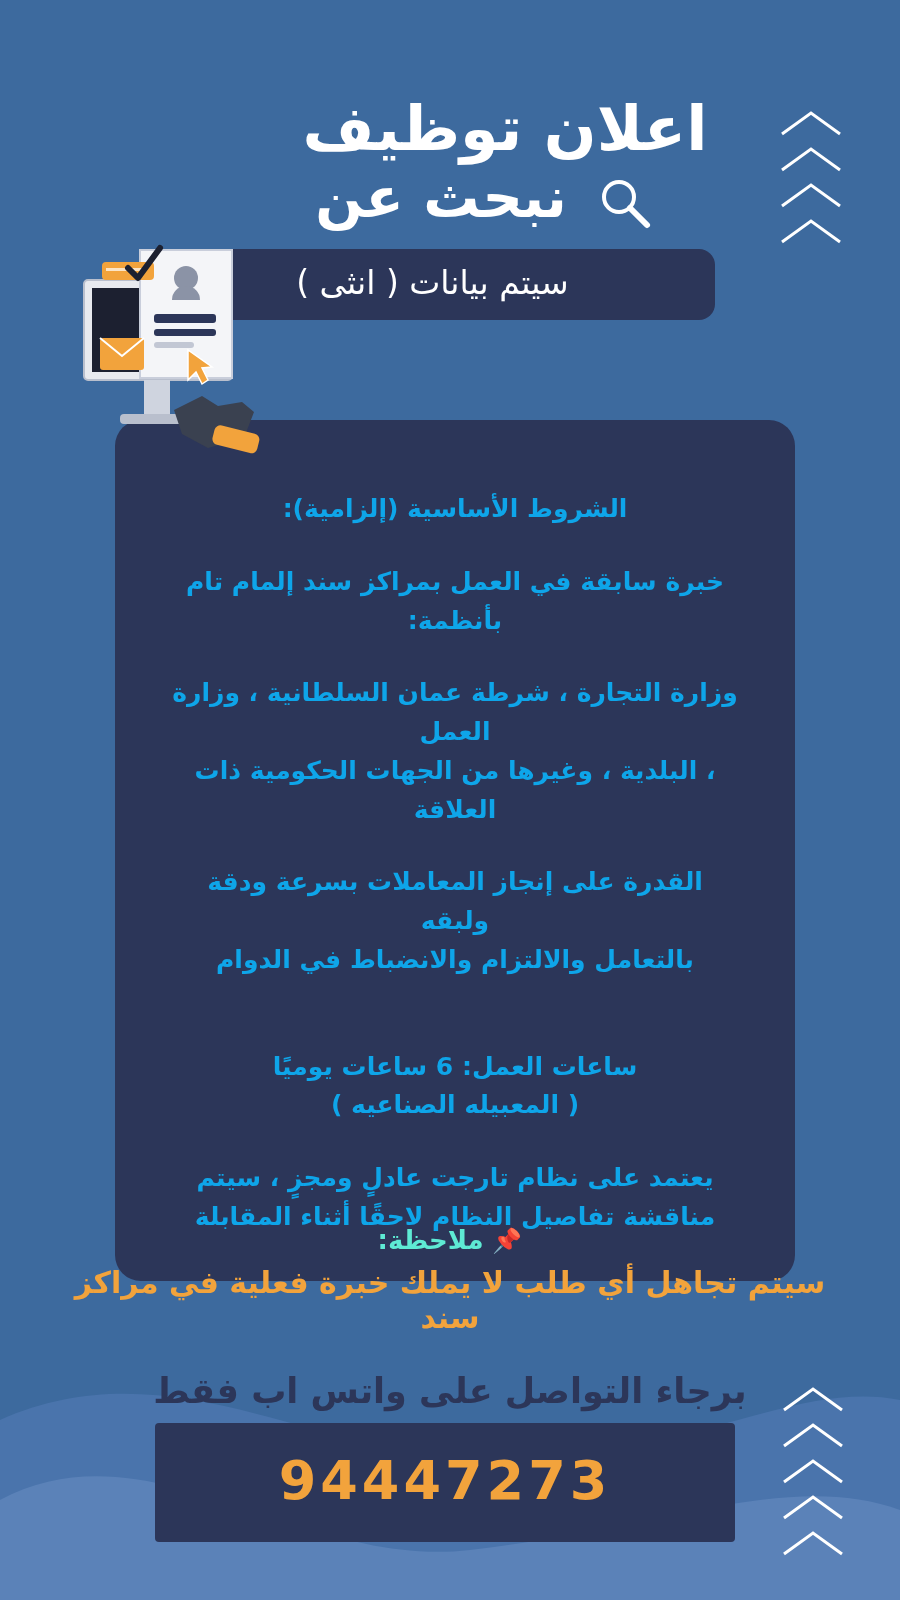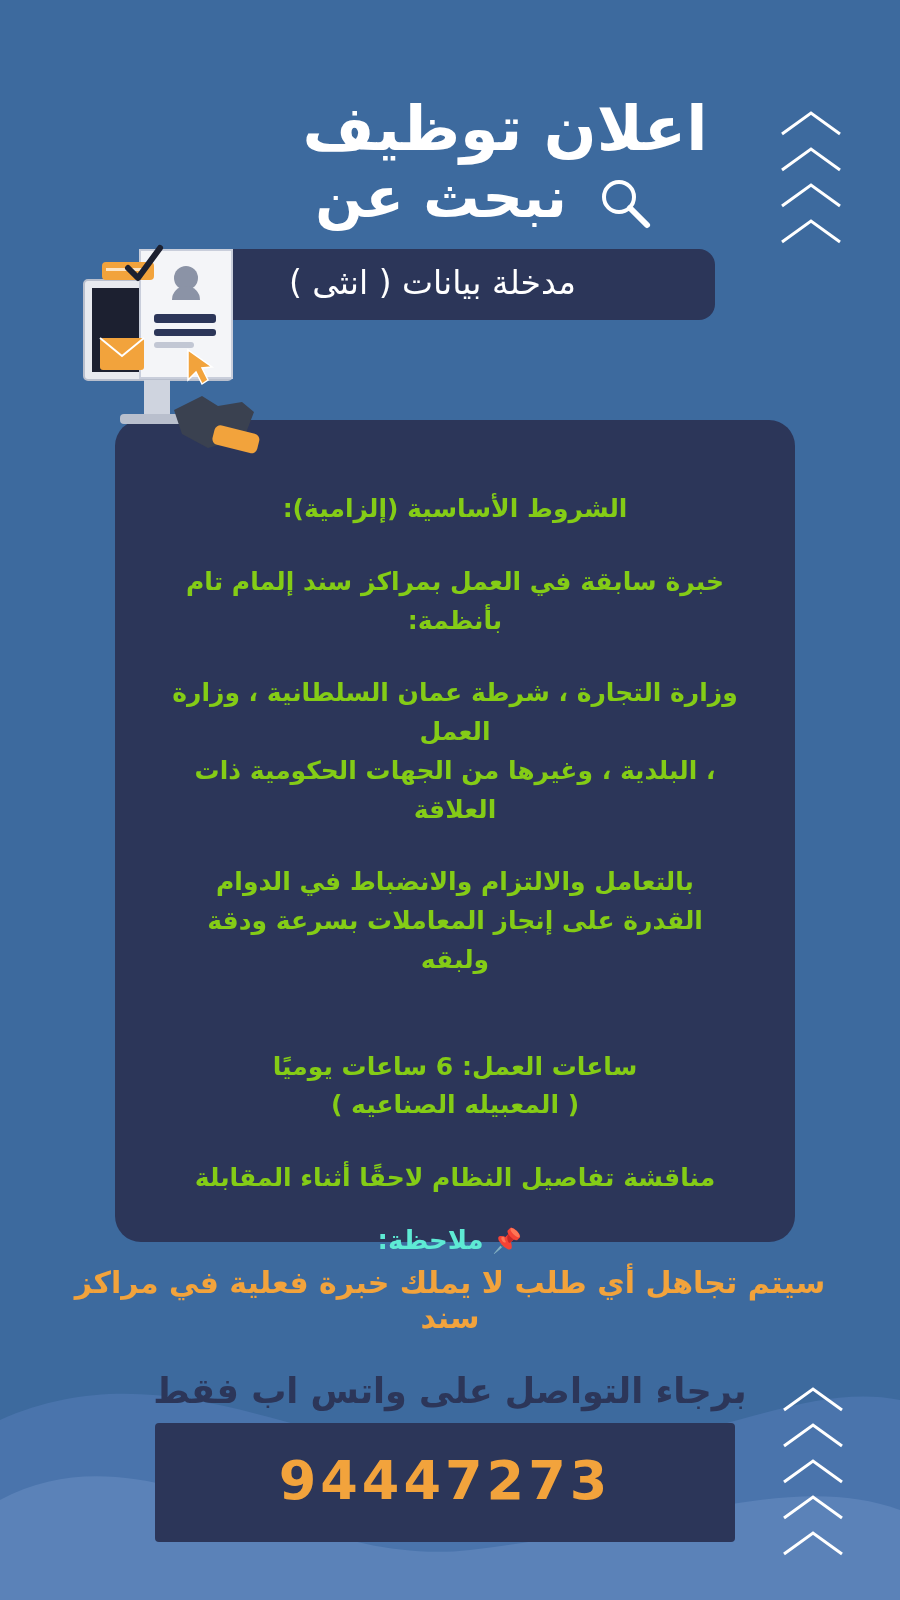--- a/index.html
+++ b/index.html
@@ -124,21 +124,21 @@
     background: #2c3659;
     border-radius: 26px;
     padding: 70px 56px 44px 56px;
     box-sizing: border-box;
     z-index: 4;
     color: #ffffff;
   }
   .card p {
     margin: 0;
     text-align: center;
-    color: #84cc16;
+    color: #0ea5e9;
     font-size: 25px;
     font-weight: bold;
     line-height: 1.55;
   }
   .blockgap { height: 34px; }
 
   
   .note-wrap {
     position: absolute;
     left: 60px;
@@ -256,21 +256,21 @@
     <h1 class="title-main">اعلان توظيف</h1>
     <div class="title-sub-row">
       <span class="search-icon">
         <svg width="62" height="62" viewBox="0 0 62 62" xmlns="http://www.w3.org/2000/svg">
           <circle cx="26" cy="24" r="15" fill="none" stroke="#ffffff" stroke-width="4"></circle>
           <line x1="37" y1="35" x2="54" y2="52" stroke="#ffffff" stroke-width="6" stroke-linecap="round"></line>
         </svg>
       </span>
       <h2 class="title-sub">نبحث عن</h2>
     </div>
-    <div class="role-pill">مدخلة بيانات ( انثى )</div>
+    <div class="role-pill">سيتم بيانات ( انثى )</div>
   </div>
 
   <div class="illustration">
     <svg width="200" height="230" viewBox="0 0 200 230" xmlns="http://www.w3.org/2000/svg">
 
       <rect x="6" y="52" width="148" height="100" rx="4" fill="#e8eaef" stroke="#b9bfcd" stroke-width="2"></rect>
       <rect x="14" y="60" width="132" height="84" fill="#1c2030"></rect>
 
       <rect x="66" y="152" width="26" height="36" fill="#cfd4df"></rect>
       <rect x="42" y="186" width="76" height="10" rx="4" fill="#b9bfcd"></rect>
@@ -299,27 +299,28 @@
 
   <div class="card">
     <p>الشروط الأساسية (إلزامية):</p>
     <div class="blockgap"></div>
     <p>خبرة سابقة في العمل بمراكز سند إلمام تام</p>
     <p>بأنظمة:</p>
     <div class="blockgap"></div>
     <p>وزارة التجارة ، شرطة عمان السلطانية ، وزارة العمل</p>
     <p>، البلدية ، وغيرها من الجهات الحكومية ذات العلاقة</p>
     <div class="blockgap"></div>
+    <p>القدرة على إنجاز المعاملات بسرعة ودقة ولبقه</p>
     <p>بالتعامل والالتزام والانضباط في الدوام</p>
-    <p>القدرة على إنجاز المعاملات بسرعة ودقة ولبقه</p>
     <div class="blockgap"></div>
     <div class="blockgap"></div>
     <p>ساعات العمل: 6 ساعات يوميًا</p>
     <p>( المعبيله الصناعيه )</p>
     <div class="blockgap"></div>
+    <p>يعتمد على نظام تارجت عادلٍ ومجزٍ ، سيتم</p>
     <p>مناقشة تفاصيل النظام لاحقًا أثناء المقابلة</p>
   </div>
 
   <div class="note-wrap">
     <p class="note-title">
       <span class="note-pin">📌</span>
       <span>ملاحظة:</span>
     </p>
     <p class="note-text">سيتم تجاهل أي طلب لا يملك خبرة فعلية في مراكز سند</p>
     <p class="contact-line">برجاء التواصل على واتس اب فقط</p>

